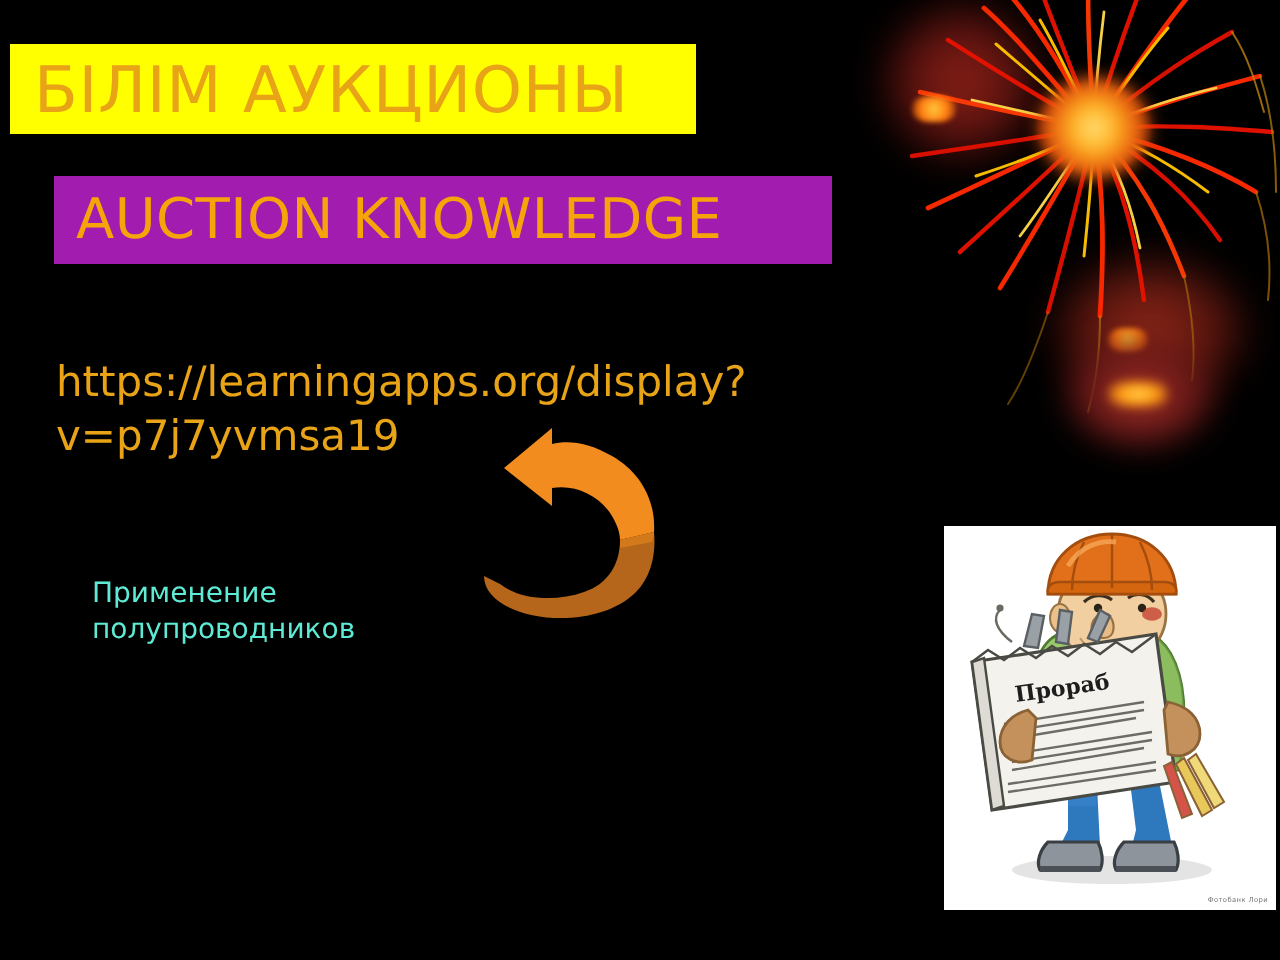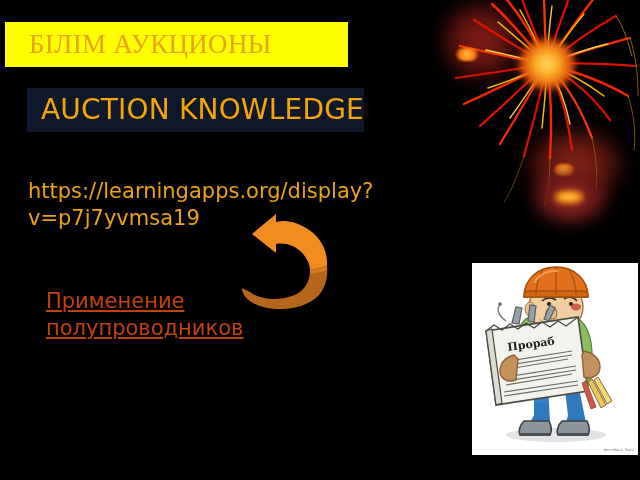--- a/index.html
+++ b/index.html
@@ -97,37 +97,35 @@
     left: 5px;
     top: 22px;
     width: 343px;
     height: 45px;
     background: #ffff00;
     display: flex;
     align-items: center;
   }
   #banner-kk .banner-text {
     color: #e8a317;
-    font-size: 27px;
+    font-size: 32px;
     line-height: 1;
     letter-spacing: 0.3px;
-    padding-left: 24px;
+    padding-left: 12px;
     white-space: nowrap;
-    font-family: Liberation Serif, serif;
   }
   #banner-en {
     position: absolute;
     left: 27px;
     top: 88px;
-    width: 337px;
+    width: 389px;
     height: 44px;
-    background: #0f172a;
+    background: #a21caf;
     display: flex;
     align-items: center;
-    justify-content: flex-end;
   }
   #banner-en .banner-text {
     color: #f5a40a;
     font-size: 28px;
     line-height: 1;
     letter-spacing: 0.2px;
     padding-left: 11px;
     white-space: nowrap;
   }
 
@@ -140,25 +138,24 @@
     color: #e8a317;
     font-size: 21px;
     line-height: 1.28;
     white-space: pre-line;
   }
   #caption-text {
     position: absolute;
     left: 46px;
     top: 288px;
     width: 230px;
-    color: #c2410c;
-    font-size: 21px;
+    color: #5eead4;
+    font-size: 14px;
     line-height: 1.3;
     white-space: pre-line;
-    text-decoration: underline;
   }
 
   
   #arrow {
     position: absolute;
     left: 238px;
     top: 214px;
     width: 92px;
     height: 100px;
   }

